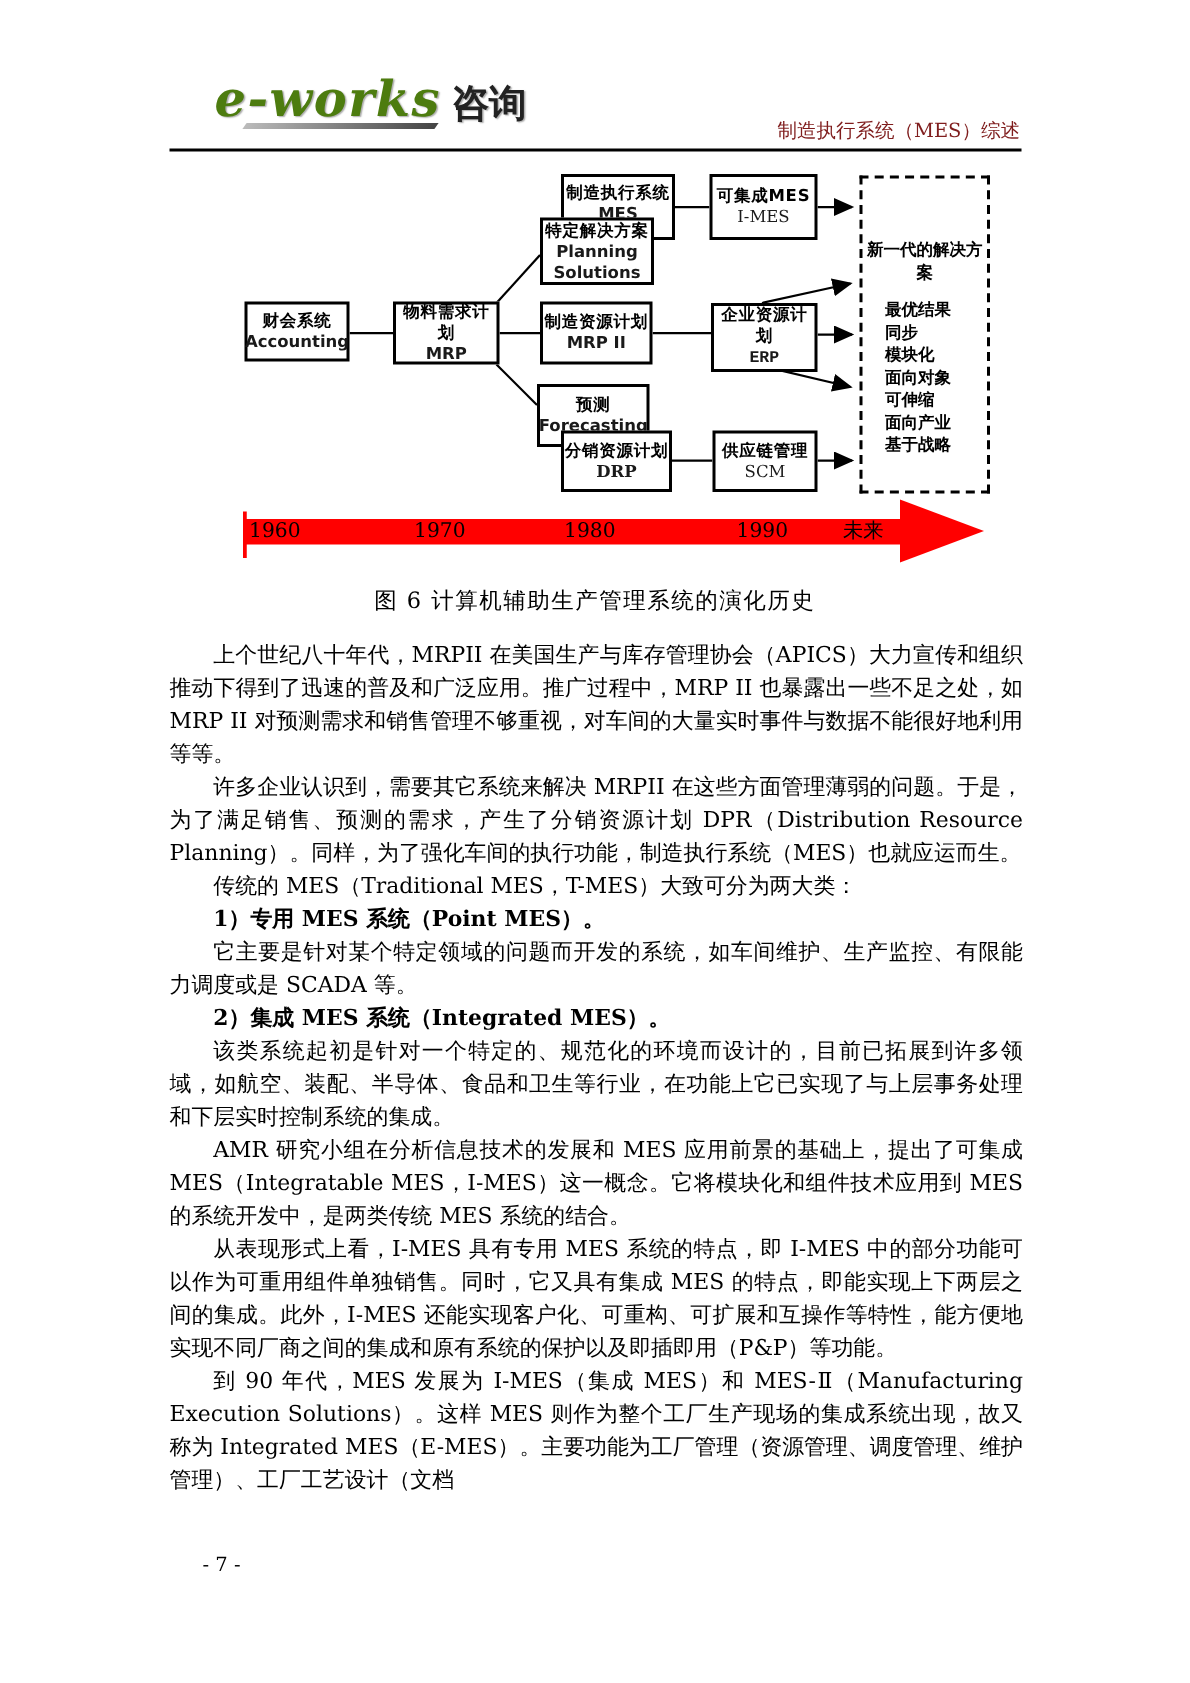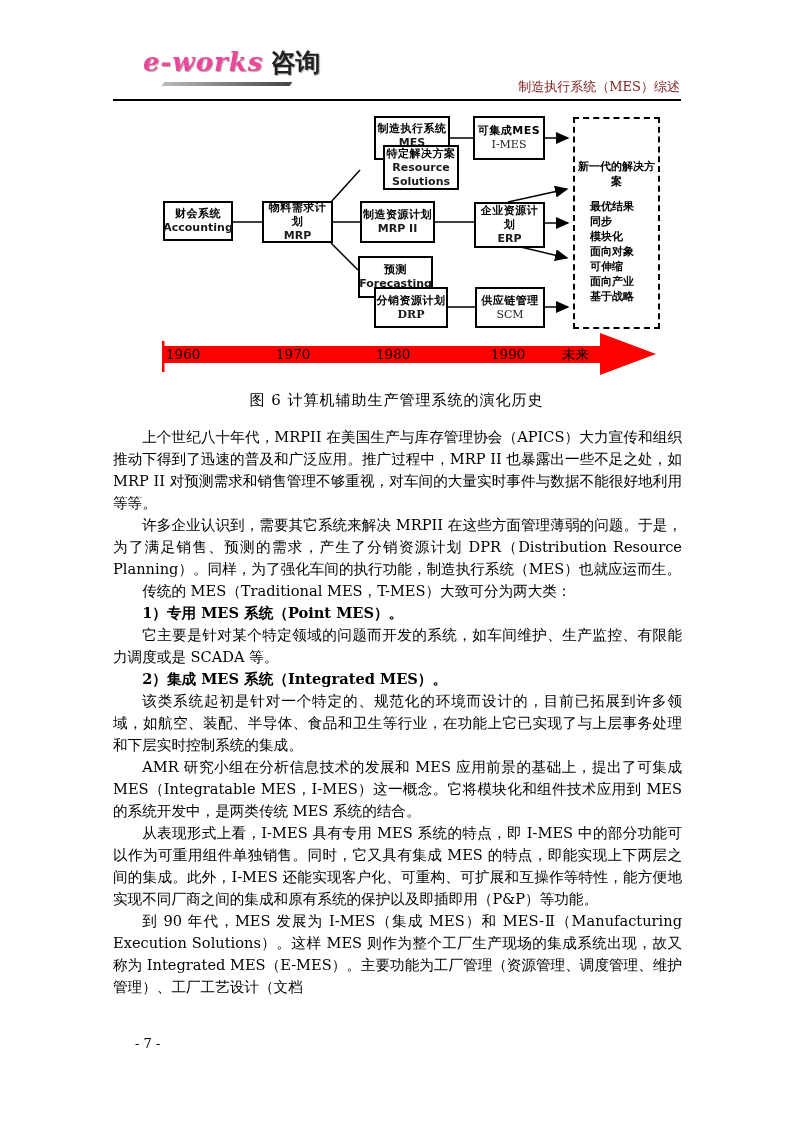--- a/index.html
+++ b/index.html
@@ -2,43 +2,43 @@
 <html><head>
 <meta charset="utf-8">
 <style>
   html,body{margin:0;padding:0;background:#fff;}
   .page{position:relative;width:793px;height:1122px;background:#ffffff;overflow:hidden;
         font-family:"DejaVu Serif","Liberation Serif",serif;color:#000;}
 
   
   .logo{position:absolute;left:143px;top:46px;white-space:nowrap;}
   .logo-en{font-family:"DejaVu Serif","Liberation Serif",serif;font-style:italic;font-weight:bold;
-           font-size:26px;color:#ec4899;letter-spacing:1px;text-shadow:1px 1px 1px #aaa;}
+           font-size:33px;color:#4d7c0f;letter-spacing:1px;text-shadow:1px 1px 1px #aaa;}
   .logo-en::first-letter{font-size:40px;color:#2e2e2e;}
   .logo-cn{font-size:25px;font-weight:bold;color:#222;margin-left:7px;text-shadow:1px 1px 1px #aaa;}
   .logo-swoosh{position:absolute;left:20px;top:36px;width:128px;height:4px;
                background:linear-gradient(to right,#bbb,#444);transform:skewX(-35deg);}
   .header-title{position:absolute;right:113px;top:78px;font-size:13px;color:#7f1d1d;}
   .header-rule{position:absolute;left:113px;right:112px;top:99px;border-top:2px solid #000;height:0;}
 
   
   .diagram{position:absolute;left:150px;top:112px;width:525px;height:270px;}
   .diagram svg{position:absolute;left:0;top:0;z-index:0;}
   .dbox{position:absolute;box-sizing:border-box;border:2px solid #000;background:#fff;z-index:1;
         display:flex;flex-direction:column;align-items:center;justify-content:center;
         font-family:"DejaVu Sans","Liberation Sans",sans-serif;text-align:center;line-height:14px;}
   .dbox .zh{font-weight:bold;font-size:11px;letter-spacing:0.5px;}
   .dbox .en{font-weight:bold;font-size:11px;color:#1a1a1a;}
   .dbox .en.serif{font-family:"DejaVu Serif","Liberation Serif",serif;font-weight:normal;}
   .b-accounting{left:13px;top:89px;width:70px;height:40px;}
   .b-mrp{left:112px;top:89px;width:71px;height:42px;}
   .b-mrpii{left:210px;top:89px;width:75px;height:42px;}
-  .b-erp{left:324px;top:90px;width:71px;height:46px;}
+  .b-erp{left:324px;top:90px;width:71px;height:46px;font-family:Liberation Mono, monospace;}
   .b-mes{left:224px;top:4px;width:76px;height:44px;justify-content:flex-start;padding-top:4px;}
-  .b-focused{left:210px;top:33px;width:76px;height:45px;z-index:2;margin-left:23px;}
+  .b-focused{left:210px;top:33px;width:76px;height:45px;z-index:2;}
   .b-imes{left:323px;top:4px;width:72px;height:44px;}
   .b-forecasting{left:208px;top:144px;width:75px;height:42px;}
   .b-drp{left:224px;top:175px;width:74px;height:41px;z-index:2;}
   .b-drp .en{font-family:"DejaVu Serif","Liberation Serif",serif;}
   .b-scm{left:325px;top:175px;width:70px;height:41px;}
 
   .future-box{position:absolute;left:423px;top:5px;width:87px;height:212px;box-sizing:border-box;
               border:2px dashed #000;background:transparent;z-index:1;
               font-family:"DejaVu Sans","Liberation Sans",sans-serif;}
   .future-title{margin-top:40px;text-align:center;font-weight:bold;font-size:11px;letter-spacing:0;}
@@ -113,21 +113,21 @@
     <div class="dbox b-erp">
       <span class="zh">企业资源计划</span>
       <span class="en">ERP</span>
     </div>
     <div class="dbox b-mes">
       <span class="zh">制造执行系统</span>
       <span class="en">MES</span>
     </div>
     <div class="dbox b-focused">
       <span class="zh">特定解决方案</span>
-      <span class="en">Resource</span>
+      <span class="en">Planning</span>
       <span class="en">Solutions</span>
     </div>
     <div class="dbox b-imes">
       <span class="zh">可集成MES</span>
       <span class="en serif">I-MES</span>
     </div>
     <div class="dbox b-forecasting">
       <span class="zh">预测</span>
       <span class="en">Forecasting</span>
     </div>

